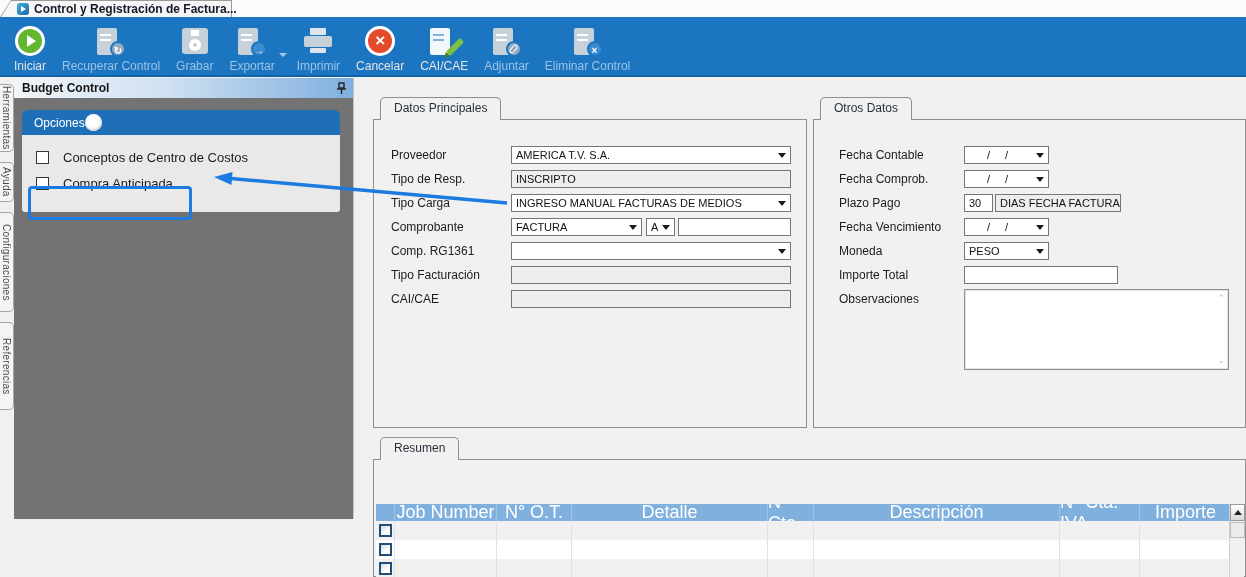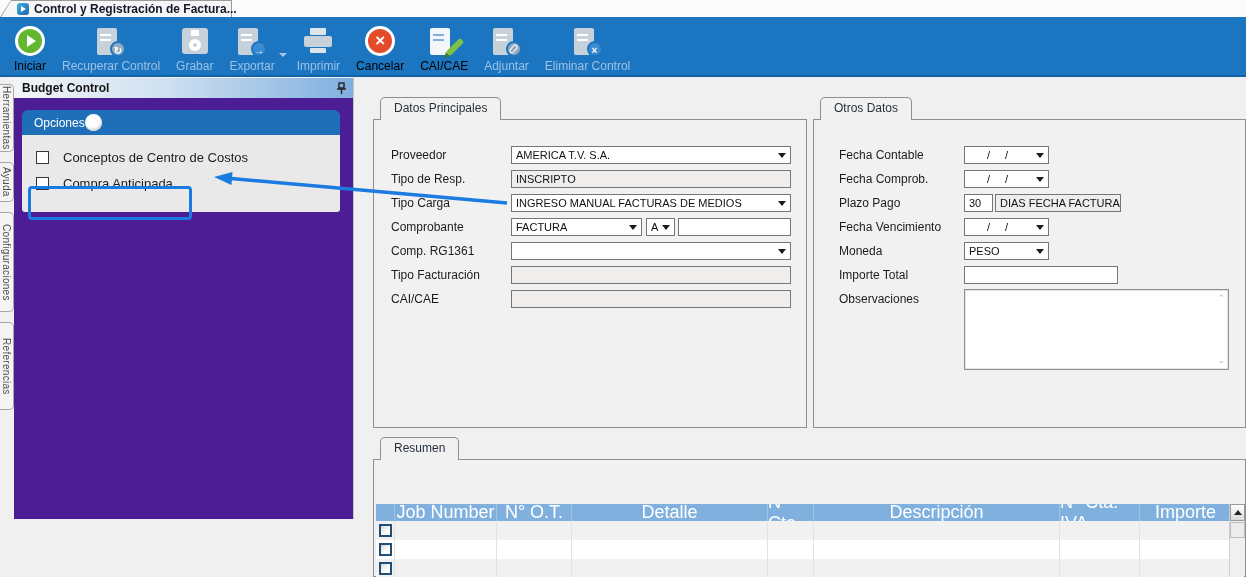--- a/index.html
+++ b/index.html
@@ -13,21 +13,21 @@
   .doc-tab .shape { position:absolute; inset:0; background:#9a9a9a; clip-path:polygon(11px 0, 100% 0, 100% 100%, 0 100%); }
   .doc-tab .fill  { position:absolute; left:1px; top:1px; right:1px; bottom:0; background:#f6f6f6; clip-path:polygon(10px 0, 100% 0, 100% 100%, 0 100%); }
   .doc-tab .inner { position:absolute; inset:0; display:flex; align-items:center; padding-left:17px; gap:5px; }
   .app-logo { width:12px; height:12px; border-radius:3px; background:linear-gradient(135deg,#3fb4d8,#1f63b0); transform:rotate(0deg); position:relative; flex:0 0 auto; }
   .app-logo::after { content:""; position:absolute; left:4px; top:3px; border-left:5px solid #fff; border-top:3px solid transparent; border-bottom:3px solid transparent; }
   .doc-tab .title { font-size:12px; font-weight:bold; color:#111827; white-space:nowrap; }
 
   
   .toolbar { position:absolute; left:0; top:17px; width:1246px; height:60px; background:#1c75c0; border-bottom:2px solid #1263a6; display:flex; align-items:stretch; padding-left:6px; }
   .tb-item { display:flex; flex-direction:column; align-items:center; justify-content:flex-end; padding:5px 8px 3px; gap:3px; }
-  .tb-item .lbl { font-size:12px; color:#000000; white-space:nowrap; line-height:12px; }
+  .tb-item .lbl { font-size:12px; color:#e5e5e5; white-space:nowrap; line-height:12px; }
   .tb-item.disabled .lbl { color:#9cc2e5; }
   .tb-icon { height:32px; display:flex; align-items:center; justify-content:center; position:relative; }
 
   .ic-play { width:30px; height:30px; border-radius:50%; background:#fff; display:flex; align-items:center; justify-content:center; }
   .ic-play .inner { width:24px; height:24px; border-radius:50%; background:#62b72f; position:relative; }
   .ic-play .inner::after { content:""; position:absolute; left:9px; top:6px; border-left:9px solid #fff; border-top:6px solid transparent; border-bottom:6px solid transparent; }
 
   .ic-cancel { width:30px; height:30px; border-radius:50%; background:#fff; display:flex; align-items:center; justify-content:center; }
   .ic-cancel .inner { width:24px; height:24px; border-radius:50%; background:#e34b2b; color:#fff; font-size:17px; font-weight:bold; line-height:23px; text-align:center; }
 
@@ -53,21 +53,21 @@
   .ic-printer .paper { position:absolute; left:6px; top:0; width:16px; height:7px; background:#dde5ec; border-radius:1px; }
   .ic-printer .bodyp { position:absolute; left:0; top:8px; width:28px; height:11px; background:#c7d1da; border-radius:2px; }
   .ic-printer .tray  { position:absolute; left:6px; top:20px; width:16px; height:5px; background:#dde5ec; border-radius:1px; }
 
   .tb-caret { align-self:center; margin:18px 2px 0 -4px; border-top:4px solid #a9c6e4; border-left:4px solid transparent; border-right:4px solid transparent; }
 
   
   .vtab { position:absolute; left:0; width:14px; background:#f4f4f4; border:1px solid #a6a6a6; border-left:none; border-radius:0 5px 5px 0; color:#4c4c4c; font-size:10px; writing-mode:vertical-rl; display:flex; align-items:center; justify-content:center; letter-spacing:0.3px; }
 
   
-  .panel { position:absolute; left:14px; top:78px; width:340px; height:441px; background:#4c1d95; border-right:1px solid #c3c3c3; }
+  .panel { position:absolute; left:14px; top:78px; width:340px; height:441px; background:#737373; border-right:1px solid #c3c3c3; }
   .panel-header { position:absolute; left:0; top:0; width:100%; height:20px; background:linear-gradient(to right,#f2f5f8 0%,#cfe0f1 45%,#7fafdf 100%); display:flex; align-items:center; justify-content:space-between; padding:0 6px 0 8px; }
   .panel-header .ttl { font-size:12px; font-weight:bold; color:#141414; }
   .card { position:absolute; left:8px; top:32px; width:318px; }
   .card-header { height:25px; background:#1e6fb8; border-radius:6px 6px 0 0; display:flex; align-items:center; justify-content:flex-start; padding:0 7px 0 12px; }
   .card-header .ttl { color:#fff; font-size:12px; }
   .card-ball { width:17px; height:17px; border-radius:50%; background:#fff; box-shadow:inset -1px -2px 2px #d8d8d8; }
   .card-body { background:#e9e9e9; height:77px; border-radius:0 0 3px 3px; position:relative; padding-top:9px; }
   .opt-row { display:flex; align-items:center; gap:14px; height:26px; padding-left:14px; font-size:13px; color:#1c1c1c; }
   .cb { width:13px; height:13px; background:#fff; border:1px solid #33363b; flex:0 0 auto; }
   .hl-box { position:absolute; left:6px; top:51px; width:164px; height:34px; border:3px solid #1b7be0; border-radius:4px; pointer-events:none; }

